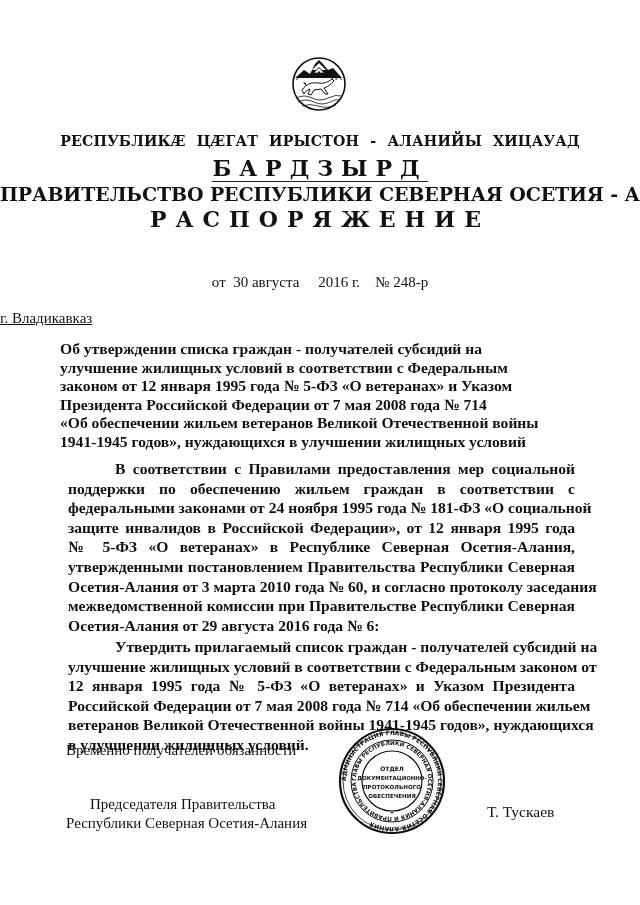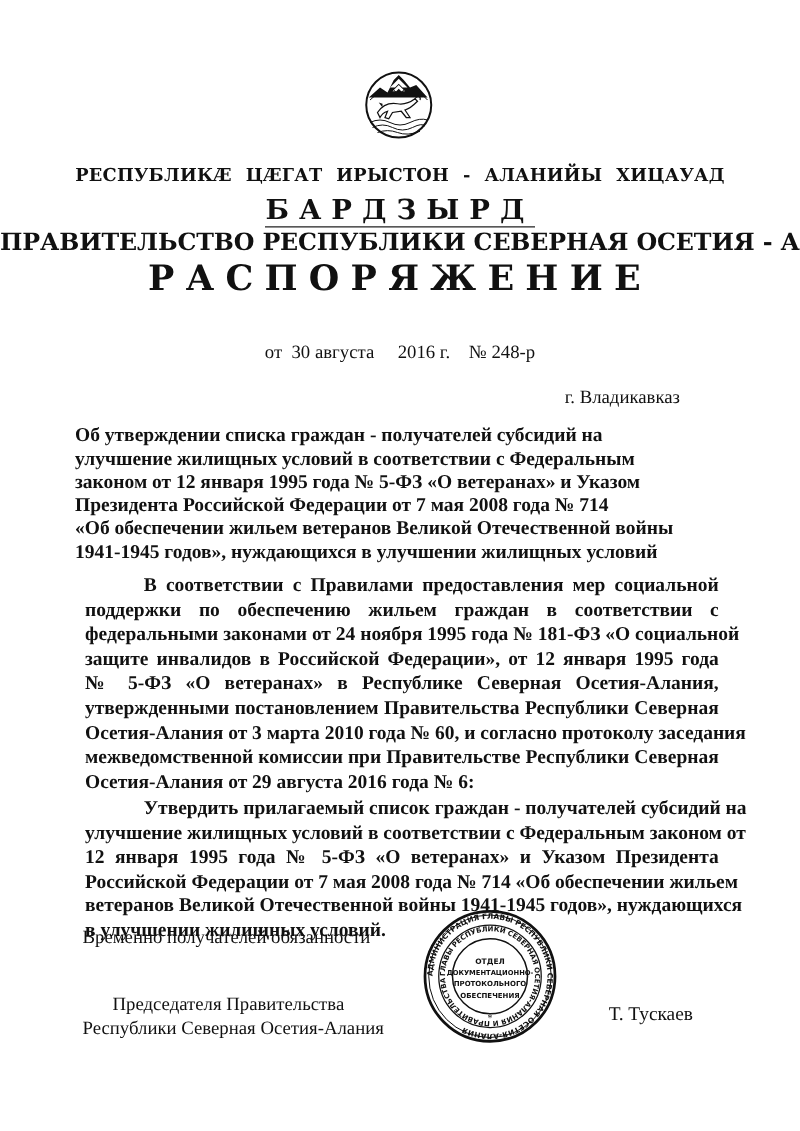--- a/index.html
+++ b/index.html
@@ -8,25 +8,25 @@
   .page { position: absolute; left: 0; top: 0; width: 640px; height: 905px; }
 
   .emblem { position: absolute; left: 284px; top: 56px; width: 70px; height: 56px; }
 
   .hdr { position: absolute; left: 0; width: 640px; text-align: center; font-weight: bold;
          font-family: "DejaVu Serif", "Liberation Serif", serif; white-space: nowrap; }
   .hdr-os   { top: 133px; font-size: 14.2px; letter-spacing: 0.2px; word-spacing: 6px; }
   .hdr-bard { top: 155px; font-size: 22px; letter-spacing: 8px; }
   .hdr-bard span { border-bottom: 1.5px solid #222; padding-bottom: 0px; }
   .hdr-ru   { top: 183px; font-size: 19px; letter-spacing: -0.1px; }
-  .hdr-rasp { top: 206px; font-size: 28px; letter-spacing: 9px; }
+  .hdr-rasp { top: 206px; font-size: 22px; letter-spacing: 9px; }
 
   .dateline { position: absolute; top: 274px; left: 0; width: 640px; text-align: center;
               font-size: 15px; white-space: pre; }
-  .city { position: absolute; top: 310px; left: 0; width: 544px; text-align: right; font-size: 15px; }
+  .city { position: absolute; top: 310px; left: 0; width: 544px; text-align: left; font-size: 15px; text-decoration: underline; }
 
   .title { position: absolute; top: 340px; left: 60px; width: 520px; text-align: left;
            font-weight: bold; font-size: 15.6px; line-height: 18.6px; }
   .title div { white-space: nowrap; }
 
   .body { position: absolute; left: 68px; width: 507px; font-size: 15.6px; line-height: 19.6px;
           text-align: justify; }
   .body .ln { display: block; text-align: justify; text-align-last: justify; white-space: nowrap; height: 19.6px; font-weight: bold; }
   .body .ln.last { text-align-last: left; }
   .body .ln.indent { padding-left: 47px; }

